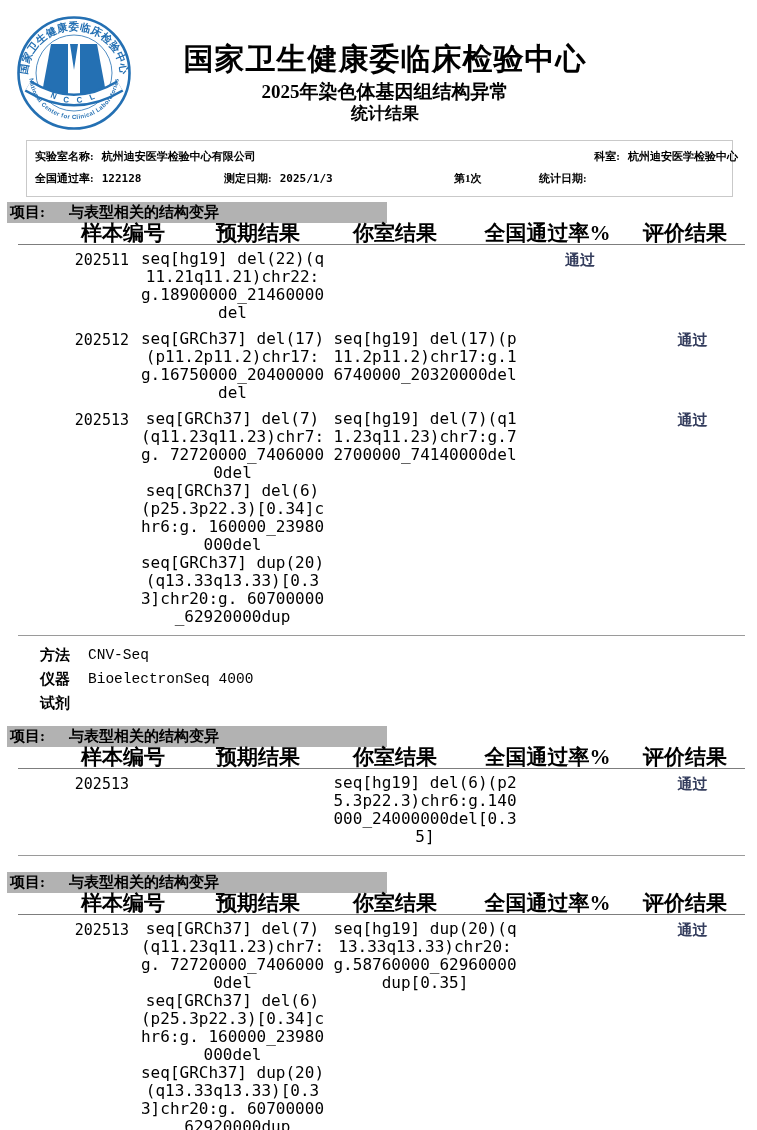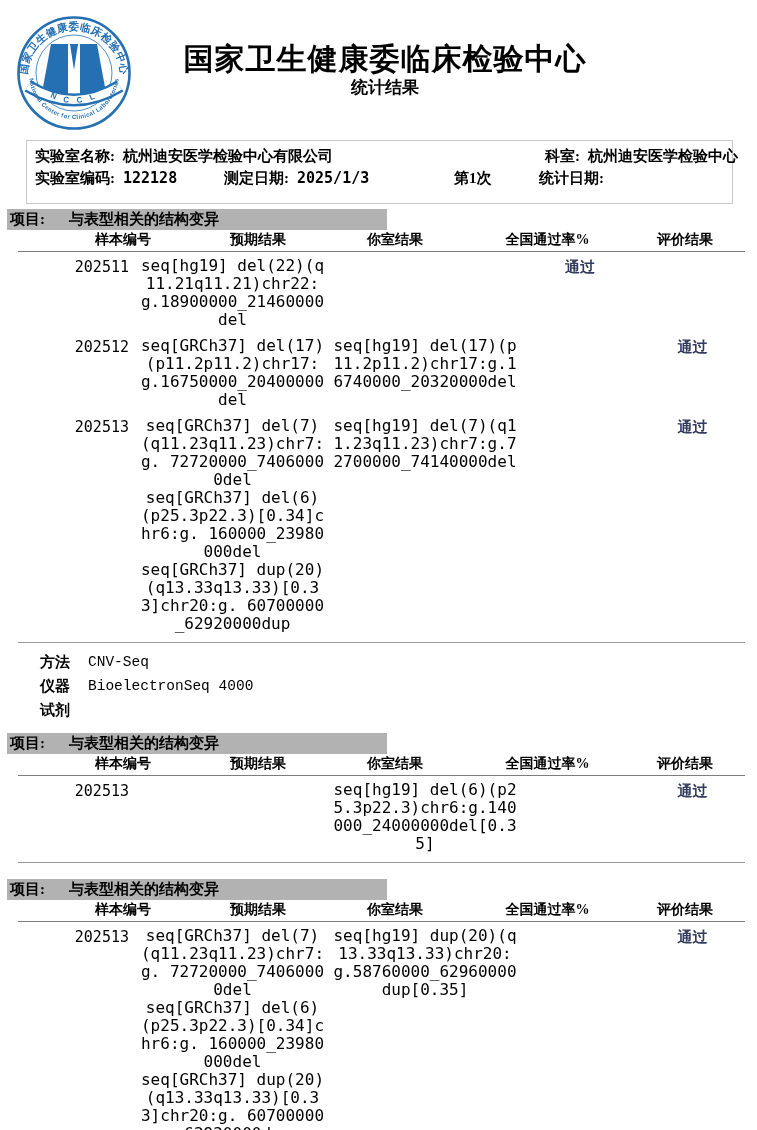--- a/index.html
+++ b/index.html
@@ -20,38 +20,38 @@
   
   .hdr{position:relative;height:136px;}
   .logo{position:absolute;left:14px;top:14px;width:120px;height:118px;}
   .titles{position:absolute;left:150px;top:42px;width:470px;text-align:center;}
   .t1{font-size:30px;font-weight:700;letter-spacing:1px;line-height:34px;margin:0;}
   .t2{font-size:19px;font-weight:700;margin:5px 0 0;line-height:21px;}
   .t3{font-size:17px;font-weight:700;margin:2px 0 0;line-height:19px;}
   
   .info{
     margin:4px 24px 0 26px;border:1.5px solid #c9c9c9;
-    padding:4px 8px 14px 8px;font-size:15px;font-weight:700;line-height:22px;
+    padding:4px 8px 6px 8px;font-size:11px;font-weight:700;line-height:22px;
   }
   .ir{display:flex;align-items:baseline;}
   .ir .grow{flex:1;}
   .ir .right{white-space:nowrap;margin-right:-14px;}
   .g1{width:189px;}  .g2{width:230px;}  .g3{width:85px;}
   .mono{font-family:"DejaVu Sans Mono","Liberation Mono",monospace;font-weight:700;}
   .lblgap{margin-right:8px;}
   
   .secbar{
     margin-left:7px;margin-top:0;width:380px;height:21px;background:var(--bar);
     font-size:15px;font-weight:700;line-height:21px;padding-left:3px;
     display:flex;gap:24px;white-space:nowrap;
   }
   .thead{
     position:relative;margin-left:18px;width:727px;height:22px;
     border-bottom:1.5px solid var(--rule-dark);
-    font-size:14px;font-weight:700;line-height:20px;
+    font-size:21px;font-weight:700;line-height:20px;
   }
   .thead span{position:absolute;top:0;text-align:center;}
   .th1{left:45px;width:120px;}
   .th2{left:180px;width:120px;}
   .th3{left:317px;width:120px;}
   .th4{left:462px;width:135px;}
   .th5{left:607px;width:120px;}
   .rows{margin-left:18px;width:727px;padding-top:5px;}
   .trow{display:grid;grid-template-columns:117px 195px 190px 120px 105px;margin-bottom:8px;}
   .trow:last-child{margin-bottom:0;}
@@ -99,31 +99,32 @@
     <path d="M 14,72 Q 60,100 106,72" stroke="#ffffff" stroke-width="8" fill="none"></path>
     <text font-size="8" font-weight="bold" fill="var(--blue)" letter-spacing="3" font-family="'Liberation Sans',sans-serif">
       <textPath href="#arcBand" startOffset="50%" text-anchor="middle">N C C L</textPath>
     </text>
     <text font-size="6" font-weight="bold" fill="var(--blue)" letter-spacing="0.4" font-family="'Liberation Sans',sans-serif">
       <textPath href="#arcBottom" startOffset="50%" text-anchor="middle">National Center for Clinical Laboratories</textPath>
     </text>
   </svg>
   <div class="titles">
     <div class="t1">国家卫生健康委临床检验中心</div>
+    <div class="t2">2025年染色体基因组结构异常</div>
     <div class="t3">统计结果</div>
   </div>
 </div>
 
 <div class="info">
   <div class="ir">
     <span class="grow"><span class="lblgap">实验室名称:</span><span>杭州迪安医学检验中心有限公司</span></span>
     <span class="right"><span class="lblgap">科室:</span><span>杭州迪安医学检验中心</span></span>
   </div>
   <div class="ir">
-    <span class="g1"><span class="lblgap">实验室编码:</span><span class="mono">122128</span></span>
+    <span class="g1"><span class="lblgap">全国通过率:</span><span class="mono">122128</span></span>
     <span class="g2"><span class="lblgap">测定日期:</span><span class="mono">2025/1/3</span></span>
     <span class="g3">第1次</span>
     <span><span class="lblgap">统计日期:</span><span class="mono"></span></span>
   </div>
 </div>
 
 <div class="section" style="margin-top:5px;">
   <div class="secbar">
     <span>项目:</span>
     <span>与表型相关的结构变异</span>

